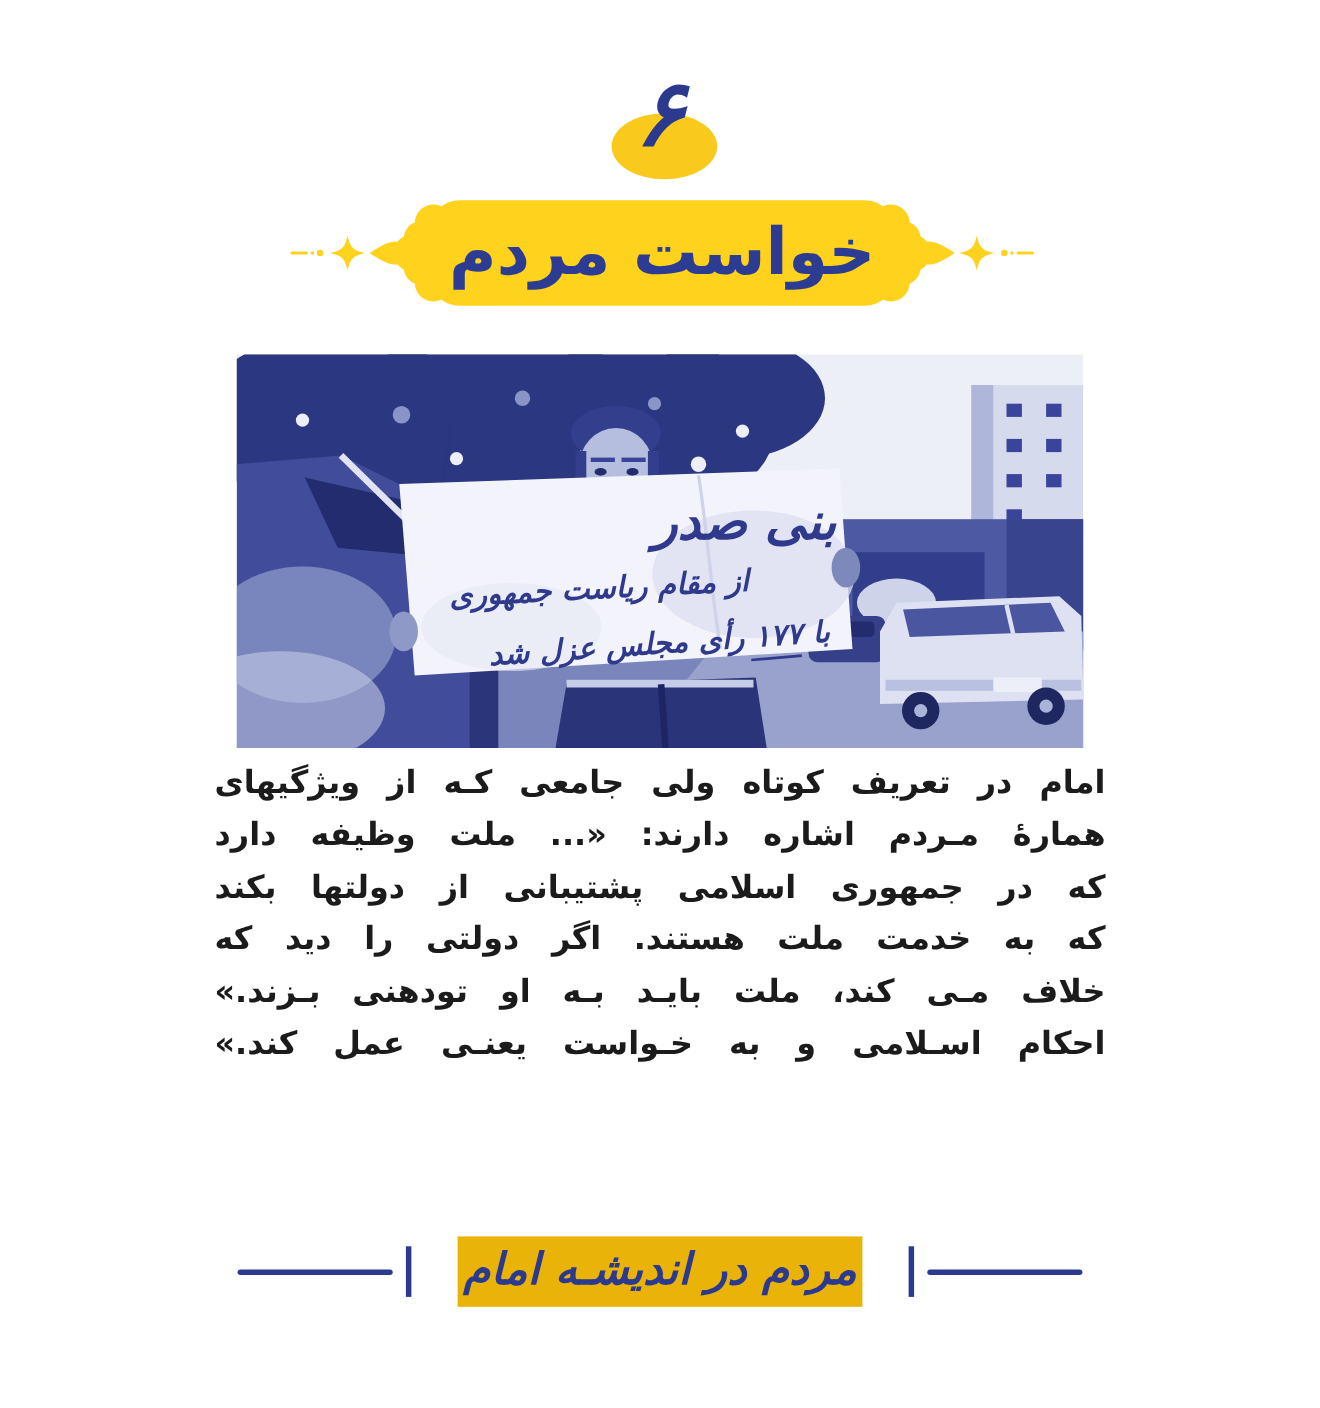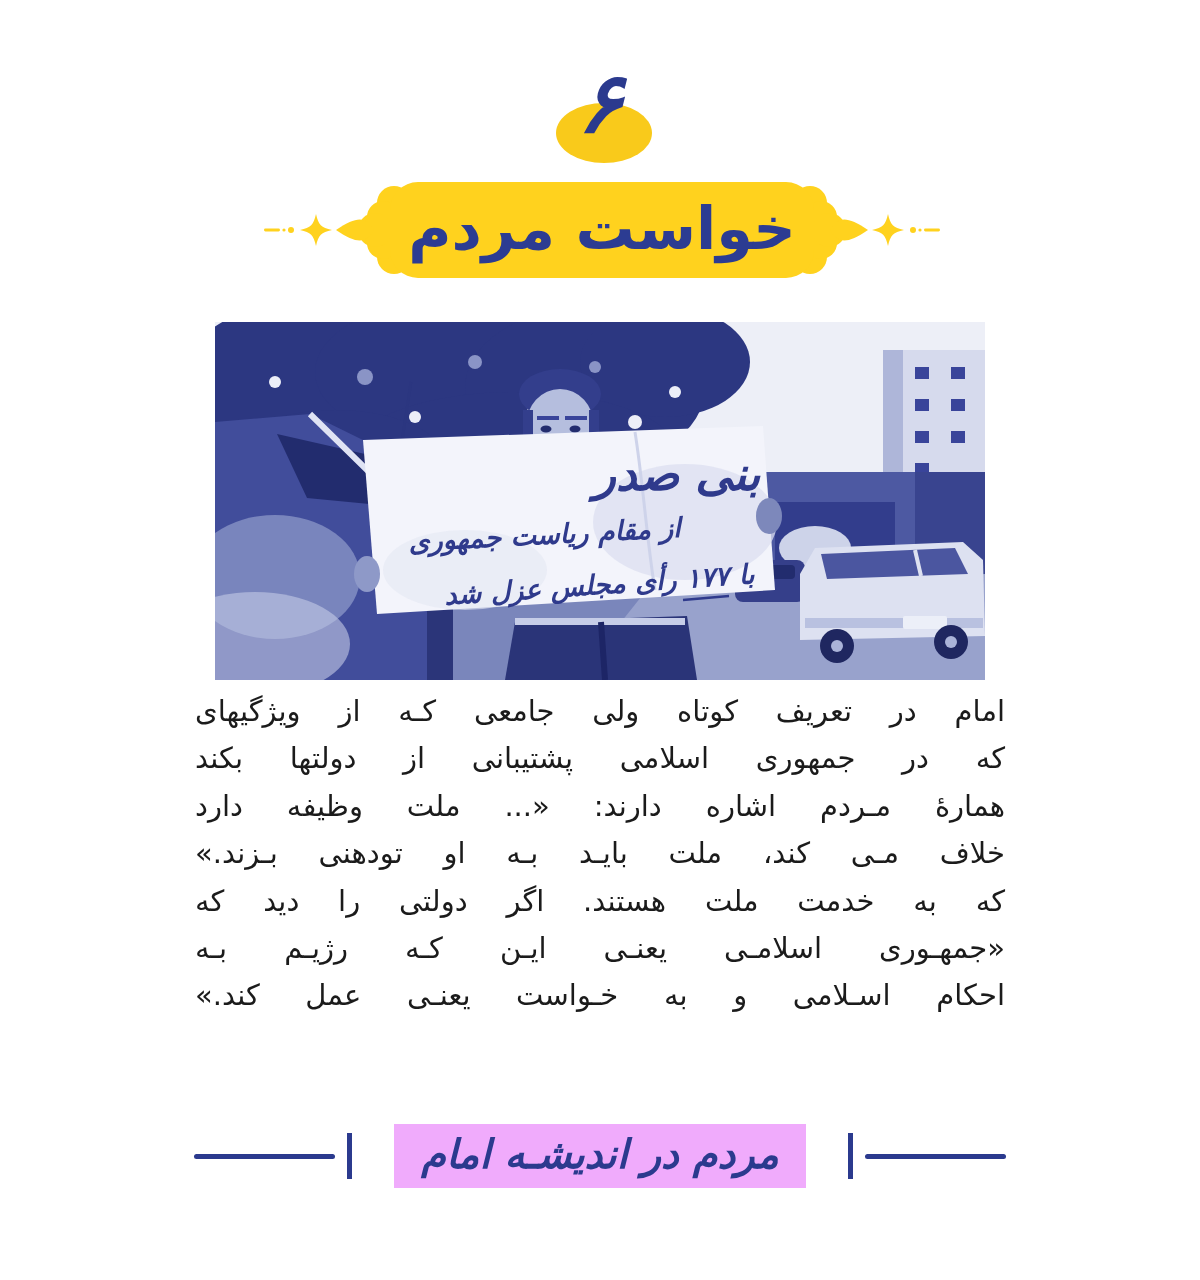--- a/index.html
+++ b/index.html
@@ -19,30 +19,30 @@
   .title-text{position:absolute;left:130px;top:0;width:420px;height:103px;
               display:flex;align-items:center;justify-content:center;
               font-size:59px;font-weight:bold;color:#2c3c92;letter-spacing:1px;direction:rtl;}
 
   
   .photo{position:absolute;left:215px;top:322px;width:770px;height:358px;overflow:hidden;}
   .photo svg{display:block;}
   .sign-text{font-family:"DejaVu Sans",sans-serif;font-weight:bold;font-style:italic;fill:#2f3a8c;}
 
   
-  .paragraph{position:absolute;left:195px;top:688px;width:810px;direction:rtl;color:#1b1b1b;}
+  .paragraph{position:absolute;left:195px;top:688px;width:810px;direction:rtl;color:#1b1b1b;font-weight:bold;}
   .paragraph .pline{font-size:29px;line-height:47.4px;text-align:justify;text-align-last:justify;
                     white-space:nowrap;letter-spacing:0.2px;}
 
   
   .footer{position:absolute;left:0;top:1118px;width:1200px;height:76px;
           display:flex;align-items:center;justify-content:center;}
   .fline{width:141px;height:5px;background:#2b3a8e;border-radius:3px;}
   .fbar{width:5px;height:46px;background:#2b3a8e;margin:0 12px;}
-  .fbox{width:412px;height:64px;margin:0 30px;background:#f0abfc;
+  .fbox{width:368px;height:64px;margin:0 30px;background:#eab308;
         display:flex;align-items:center;justify-content:center;}
   .fbox span{font-size:40px;font-weight:bold;font-style:italic;color:#2b3a8e;direction:rtl;
              transform:translateY(-2px);}
 </style>
 </head>
 <body>
 
 <div class="poster">
 
   <div class="badge">
@@ -188,25 +188,24 @@
 
       <g>
         <ellipse cx="152" cy="252" rx="13" ry="18" fill="#8e99c8"></ellipse>
         <ellipse cx="554" cy="194" rx="13" ry="18" fill="#7d88bb"></ellipse>
       </g>
     </svg>
   </div>
 
   <div class="paragraph" dir="rtl">
     <div class="pline">امام در تعریف کوتاه ولی جامعی کـه از ویژگیهای</div>
+    <div class="pline">همارهٔ مـردم اشاره دارند: «... ملت وظیفه دارد</div>
     <div class="pline">که در جمهوری اسلامی پشتیبانی از دولتها بکند</div>
-    <div class="pline">همارهٔ مـردم اشاره دارند: «... ملت وظیفه دارد</div>
+    <div class="pline">که به خدمت ملت هستند. اگر دولتی را دید که</div>
     <div class="pline">خلاف مـی کند، ملت بایـد بـه او تودهنی بـزند.»</div>
-    <div class="pline">که به خدمت ملت هستند. اگر دولتی را دید که</div>
-    <div class="pline">«جمهـوری اسلامـی یعنـی ایـن کـه رژیـم بـه</div>
     <div class="pline">احکام اسـلامی و به خـواست یعنـی عمل کند.»</div>
   </div>
 
   <div class="footer">
     <div class="fline"></div>
     <div class="fbar"></div>
     <div class="fbox">
       <span>مردم در اندیشـه امام</span>
     </div>
     <div class="fbar"></div>

